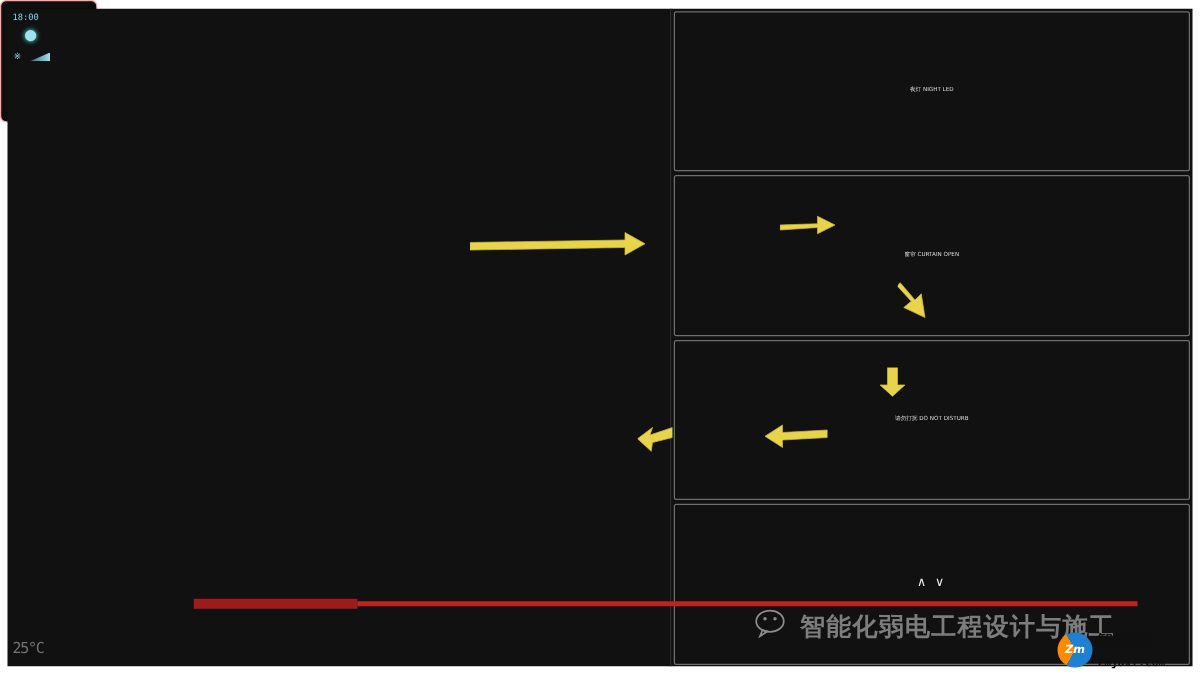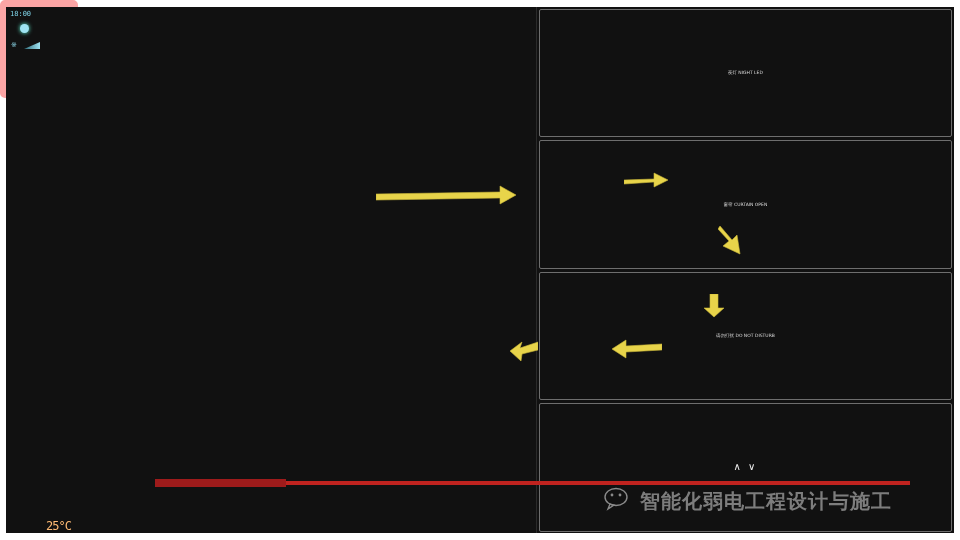--- a/index.html
+++ b/index.html
@@ -162,34 +162,34 @@
        background:#6b4420; border-radius:13px 13px 6px 6px; }
   .p-work .body{ position:absolute; left:10px; top:24px; width:42px; height:46px;
        background:linear-gradient(160deg,#c79a54,#9c7334); border-radius:10px 10px 0 0; }
   .p-work .lap { position:absolute; left:36px; top:44px; width:34px; height:22px;
        background:#2b2b2b; border-radius:2px; }
   .p-work .lapscr{position:absolute; left:44px; top:34px; width:26px; height:16px;
        background:#cfd8dc; transform:skewY(-8deg); }
 
   
   .p-pad { left:430px; top:318px; width:78px; height:98px;
-       background:#0d0d0d; border:8px solid #fca5a5; border-radius:5px; }
+       background:#0d0d0d; border:1px solid #fca5a5; border-radius:5px; }
   .p-pad .lcd { position:absolute; left:6px; top:7px; right:6px; bottom:7px;
        background:#111; display:flex; }
   .p-pad .lcdL { width:56%; position:relative; border-right:1px solid #2a2a2a; }
   .p-pad .lcdR { width:44%; display:flex; flex-direction:column; }
   .p-pad .clk { position:absolute; left:4px; top:3px; font-size:7px; color:#7fd4e8;
        font-family:"DejaVu Sans Mono", monospace; }
   .p-pad .bulb{ position:absolute; left:14px; top:17px; width:9px; height:9px;
        background:#9fe3f2; border-radius:50%; box-shadow:0 0 4px #6fd; }
   .p-pad .fan { position:absolute; left:5px; top:34px; font-size:7px; color:#8fdcee; }
   .p-pad .bar { position:absolute; left:18px; top:35px; width:16px; height:7px;
        background:linear-gradient(90deg,#2d6a78,#9fe3f2); clip-path:polygon(0 100%,100% 0,100% 100%); }
-  .p-pad .tmp { position:absolute; left:4px; bottom:0; font-size:12px; color:#fdba74;
-       font-family:"DejaVu Sans Mono", monospace; letter-spacing:-1px;margin-left:36px; }
+  .p-pad .tmp { position:absolute; left:4px; bottom:8px; font-size:12px; color:#737373;
+       font-family:"DejaVu Sans Mono", monospace; letter-spacing:-1px; }
   .p-pad .btn { flex:1; margin:1.5px 2px; border:1px solid #6e6e6e; border-radius:2px;
        display:flex; align-items:center; justify-content:center;
        font-size:4.5px; color:#dcdcdc; text-align:center; line-height:1.2; }
   .p-pad .av  { font-size:10px; letter-spacing:2px; color:#eee; }
 
   
   .arr { position:absolute; }
 
   
   .cap {
@@ -399,14 +399,23 @@
   <div class="foot-bar-thin"></div>
 
   <svg class="wx-icon" viewBox="0 0 30 24">
     <ellipse cx="12" cy="10" rx="11" ry="8.5" fill="none" stroke="#8a8a8a" stroke-width="1.4"></ellipse>
     <path d="M6 17 L4 22 L10 18 Z" fill="none" stroke="#8a8a8a" stroke-width="1.4"></path>
     <circle cx="8" cy="8" r="1.4" fill="#8a8a8a"></circle>
     <circle cx="16" cy="8" r="1.4" fill="#8a8a8a"></circle>
   </svg>
   <div class="foot-text">智能化弱电工程设计与施工</div>
 
+  <div class="logo">
+    <span class="logo-mark">
+      <span class="zm">Zm</span>
+    </span>
+    <span class="logo-txt">
+      <span class="logo-cn">智淼消防</span><br>
+      <span class="logo-en">zmjaxf.com</span>
+    </span>
+  </div>
 
 </div>
 
 </body></html>

